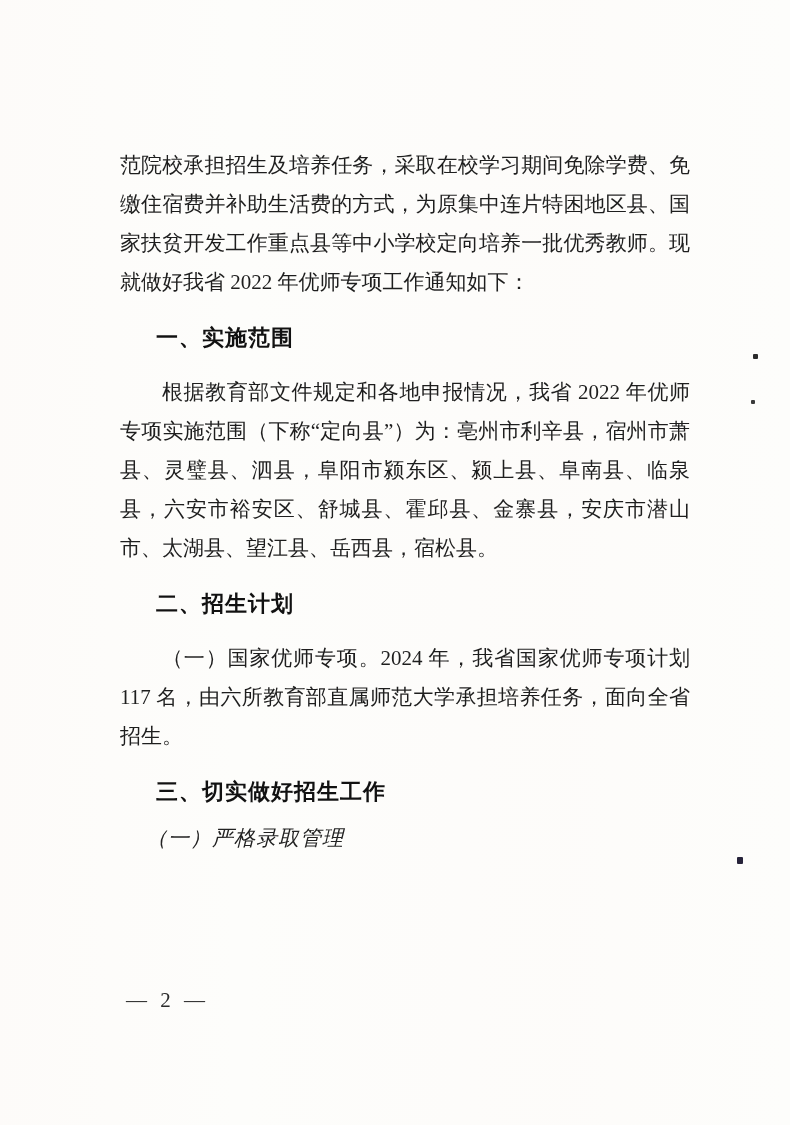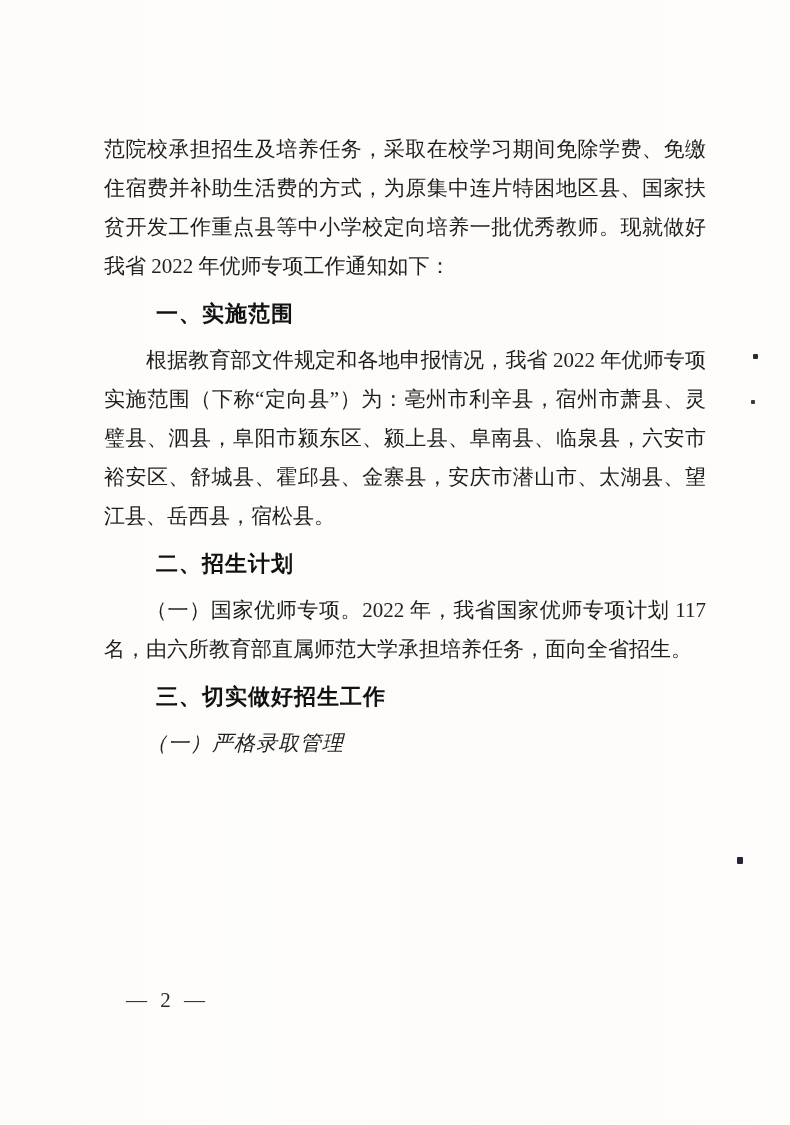--- a/index.html
+++ b/index.html
@@ -23,21 +23,21 @@
       linear-gradient(90deg, rgba(255,220,220,0.06) 0%, rgba(255,255,255,0) 30%, rgba(255,225,225,0.05) 70%, rgba(255,255,255,0) 100%);
   }
   .content {
     position: absolute;
     left: 104px;
     top: 130px;
     width: 602px;
     color: #1e1e1e;
   }
   .para {
-    margin: 0;
+    margin: 16px;
     font-family: "Liberation Serif", serif;
     font-size: 21px;
     line-height: 39px;
     text-align: justify;
     text-justify: inter-character;
     text-indent: 2em;
     color: #1e1e1e;
   }
   .para.continuation {
     text-indent: 0;
@@ -88,21 +88,21 @@
   <div class="content">
 
     <p class="para continuation">范院校承担招生及培养任务，采取在校学习期间免除学费、免缴住宿费并补助生活费的方式，为原集中连片特困地区县、国家扶贫开发工作重点县等中小学校定向培养一批优秀教师。现就做好我省 2022 年优师专项工作通知如下：</p>
 
     <p class="section-heading">一、实施范围</p>
 
     <p class="para">根据教育部文件规定和各地申报情况，我省 2022 年优师专项实施范围（下称“定向县”）为：亳州市利辛县，宿州市萧县、灵璧县、泗县，阜阳市颍东区、颍上县、阜南县、临泉县，六安市裕安区、舒城县、霍邱县、金寨县，安庆市潜山市、太湖县、望江县、岳西县，宿松县。</p>
 
     <p class="section-heading">二、招生计划</p>
 
-    <p class="para">（一）国家优师专项。2022 年，我省国家优师专项计划 117 名，由六所教育部直属师范大学承担培养任务，面向全省招生。</p>
+    <p class="para">（一）国家优师专项。2024 年，我省国家优师专项计划 117 名，由六所教育部直属师范大学承担培养任务，面向全省招生。</p>
 
 
     <p class="section-heading">三、切实做好招生工作</p>
 
     <p class="sub-heading">（一）严格录取管理</p>
 
 
   </div>
 
   <div class="page-number">— 2 —</div>

